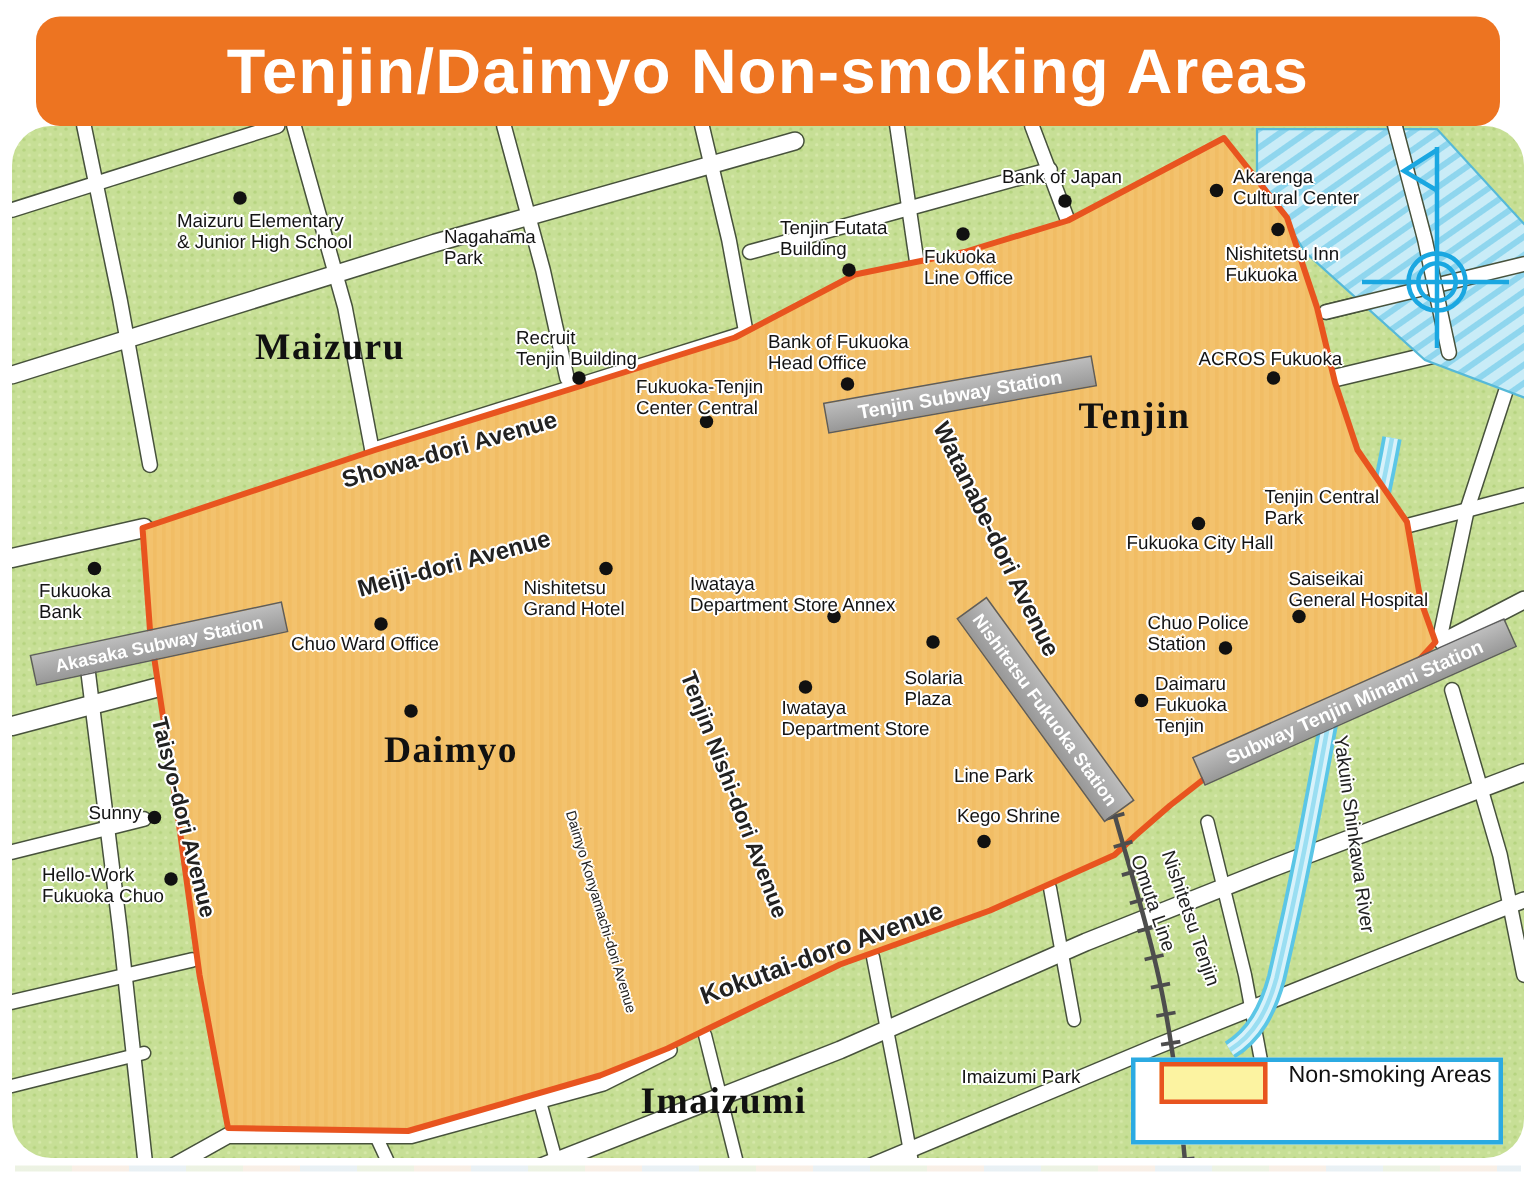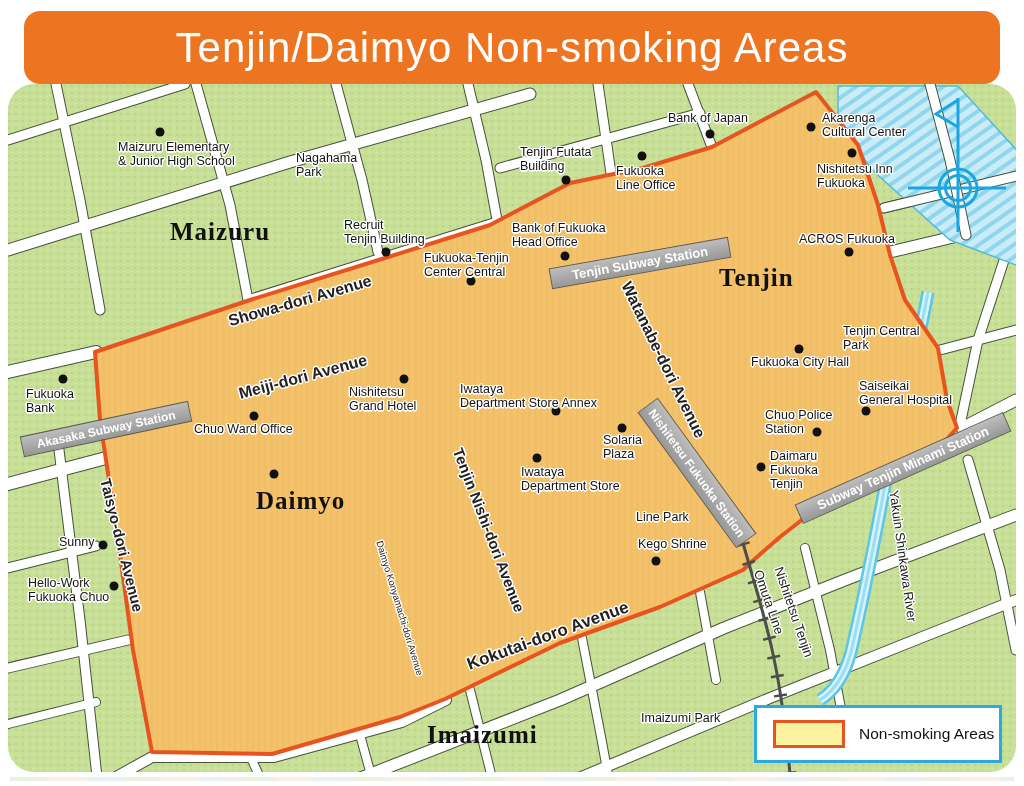--- a/index.html
+++ b/index.html
@@ -1,37 +1,37 @@
 <!DOCTYPE html>
 <html><head>
 <meta charset="utf-8">
 <style>
   html,body{margin:0;padding:0;background:#ffffff;}
   #stage{position:relative;width:1024px;height:786px;overflow:hidden;background:#ffffff;
          font-family:"Liberation Sans", sans-serif;}
   #banner{position:absolute;left:24px;top:11px;width:976px;height:73px;background:#ED7421;
           border-radius:16px;display:flex;align-items:center;justify-content:center;z-index:30;}
-  #banner span{color:#ffffff;font-size:42px;font-weight:400;letter-spacing:1px;}
+  #banner span{color:#ffffff;font-size:42px;font-weight:700;letter-spacing:1px;}
   #map{position:absolute;left:0;top:0;width:1024px;height:786px;}
   #map svg{position:absolute;left:0;top:0;}
   .overlay{position:absolute;left:0;top:0;width:1024px;height:786px;z-index:20;}
   .halo{text-shadow:-1px -1px 0 #fff,1px -1px 0 #fff,-1px 1px 0 #fff,1px 1px 0 #fff,
         -1.5px 0 0 #fff,1.5px 0 0 #fff,0 -1.5px 0 #fff,0 1.5px 0 #fff;}
   .poi{position:absolute;font-size:12.5px;line-height:1.1;color:#141414;font-weight:400;white-space:nowrap;}
   .poi .ln{display:block;}
   .dot{position:absolute;width:9px;height:9px;background:#111;border-radius:50%;
        transform:translate(-50%,-50%);}
   .district{position:absolute;font-family:"Liberation Serif", serif;font-weight:700;
             font-size:25px;color:#111;letter-spacing:1px;white-space:nowrap;}
   .street-label{position:absolute;font-weight:600;color:#222;white-space:nowrap;}
   .band{position:absolute;height:21px;background:linear-gradient(#bdbdbd,#989898);
         border:1.5px solid #5d5d5d;color:#fff;font-weight:700;display:flex;align-items:center;
         justify-content:center;white-space:nowrap;box-sizing:border-box;}
   #legend{position:absolute;left:754px;top:705px;width:248px;height:58px;background:#fff;
-          border:3px solid #2BAAE2;box-sizing:border-box;display:flex;align-items:center;z-index:25;}
+          border:3px solid #2BAAE2;box-sizing:border-box;display:flex;align-items:flex-start;z-index:25;}
   #legend .swatch{width:72px;height:28px;margin-left:16px;background:#FCF3A1;
           border:3px solid #E8541F;box-sizing:border-box;}
   #legend .lbl{margin-left:14px;font-size:15.5px;color:#111;}
   #scanstrip{position:absolute;left:10px;top:777px;width:1004px;height:4px;opacity:.55;
      background:repeating-linear-gradient(90deg,#dde8cc 0 38px,#f3e2d2 38px 76px,#d7e5ec 76px 114px);}
 </style>
 </head>
 <body>
 
 <div id="stage">
@@ -420,21 +420,21 @@
           <span class="ln">Bank</span>
       </div>
       <div class="poi halo" style="left:349px;top:386px">
         <span class="ln">Nishitetsu</span>
           <span class="ln">Grand Hotel</span>
       </div>
       <div class="poi halo" style="left:460px;top:383px">
         <span class="ln">Iwataya</span>
           <span class="ln">Department Store Annex</span>
       </div>
-      <div class="poi halo" style="left:603px;top:434px">
+      <div class="poi halo" style="left:603px;top:446px">
         <span class="ln">Solaria</span>
           <span class="ln">Plaza</span>
       </div>
       <div class="poi halo" style="left:521px;top:466px">
         <span class="ln">Iwataya</span>
           <span class="ln">Department Store</span>
       </div>
       <div class="poi halo" style="left:636px;top:511px">
         <span class="ln">Line Park</span>
       </div>

